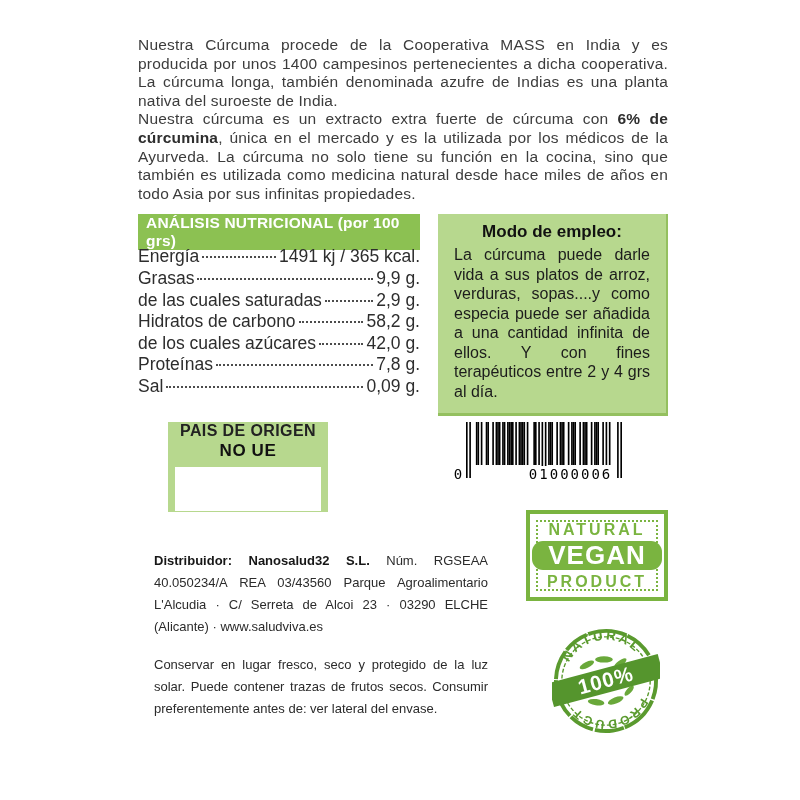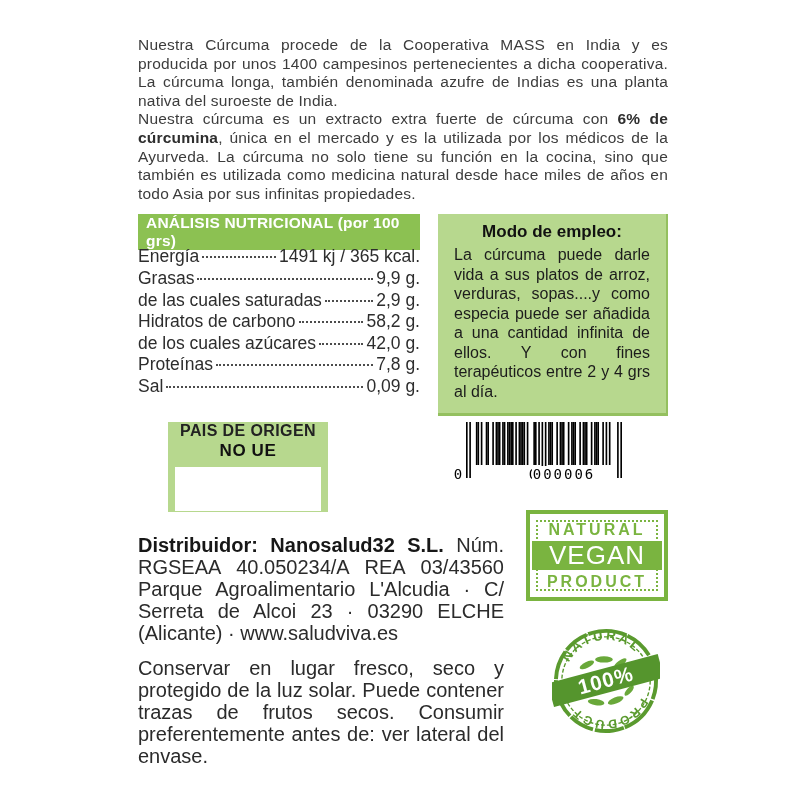--- a/index.html
+++ b/index.html
@@ -43,38 +43,38 @@
   .origin .o-title{font-size:16px;font-weight:600;color:#222;letter-spacing:.4px;}
   .origin .o-value{font-size:17px;font-weight:bold;color:#111;letter-spacing:.6px;margin-top:1px;}
   .origin .o-blank{width:146px;height:44px;background:#ffffff;margin:6px auto 0;}
 
   .barcode{position:relative;width:170px;height:60px;margin-left:auto;margin-right:46px;}
   .barcode svg{position:absolute;left:14px;top:0;}
   .bc-digits span{position:absolute;bottom:0;font-family:"DejaVu Sans Mono", monospace;
                   font-size:14px;color:#000;background:#fff;letter-spacing:2px;text-align:center;}
   .bc-lead{left:0;width:12px;letter-spacing:0 !important;background:transparent !important;}
   .bc-g1{left:28px;width:64px;margin-left:48px;}
-  .bc-g2{left:80px;width:64px;}
+  .bc-g2{left:97px;width:64px;}
 
   
   .bottom{display:flex;align-items:flex-start;margin-top:16px;}
   .bottom-left{width:366px;}
-  .distributor, .storage{margin:0;font-size:20px;line-height:22px;text-align:justify;color:#2b2b2b;}
+  .distributor, .storage{margin:16px;font-size:13px;line-height:22px;text-align:justify;color:#2b2b2b;}
   .distributor b{color:#171717;}
   .storage{margin-top:13px;}
 
   .bottom-right{width:152px;margin-left:auto;display:flex;flex-direction:column;align-items:flex-end;}
 
   .badge{box-sizing:border-box;width:142px;border:4px solid #7ab440;background:#fff;
          padding:5px 4px;position:relative;margin-top:-24px;}
   .badge .dots{position:absolute;inset:6px;border:2px dotted #7ab440;pointer-events:none;}
   .badge .b1,.badge .b3{position:relative;color:#7ab440;font-weight:bold;font-size:16px;
         letter-spacing:3px;text-align:center;line-height:21px;}
-  .badge .b2{position:relative;background:#7ab440;color:#fff;font-weight:normal;font-size:26px;
-        letter-spacing:1px;text-align:center;line-height:29px;margin:1px -2px;}
+  .badge .b2{position:relative;background:#7ab440;color:#fff;font-weight:bold;font-size:26px;
+        letter-spacing:1px;text-align:center;line-height:29px;margin:1px -2px;border-radius:11px;}
 
   .stamp{margin-top:26px;margin-right:8px;}
 </style>
 </head>
 <body>
 
 <div class="page">
   <div class="content">
 
     <div class="intro">

